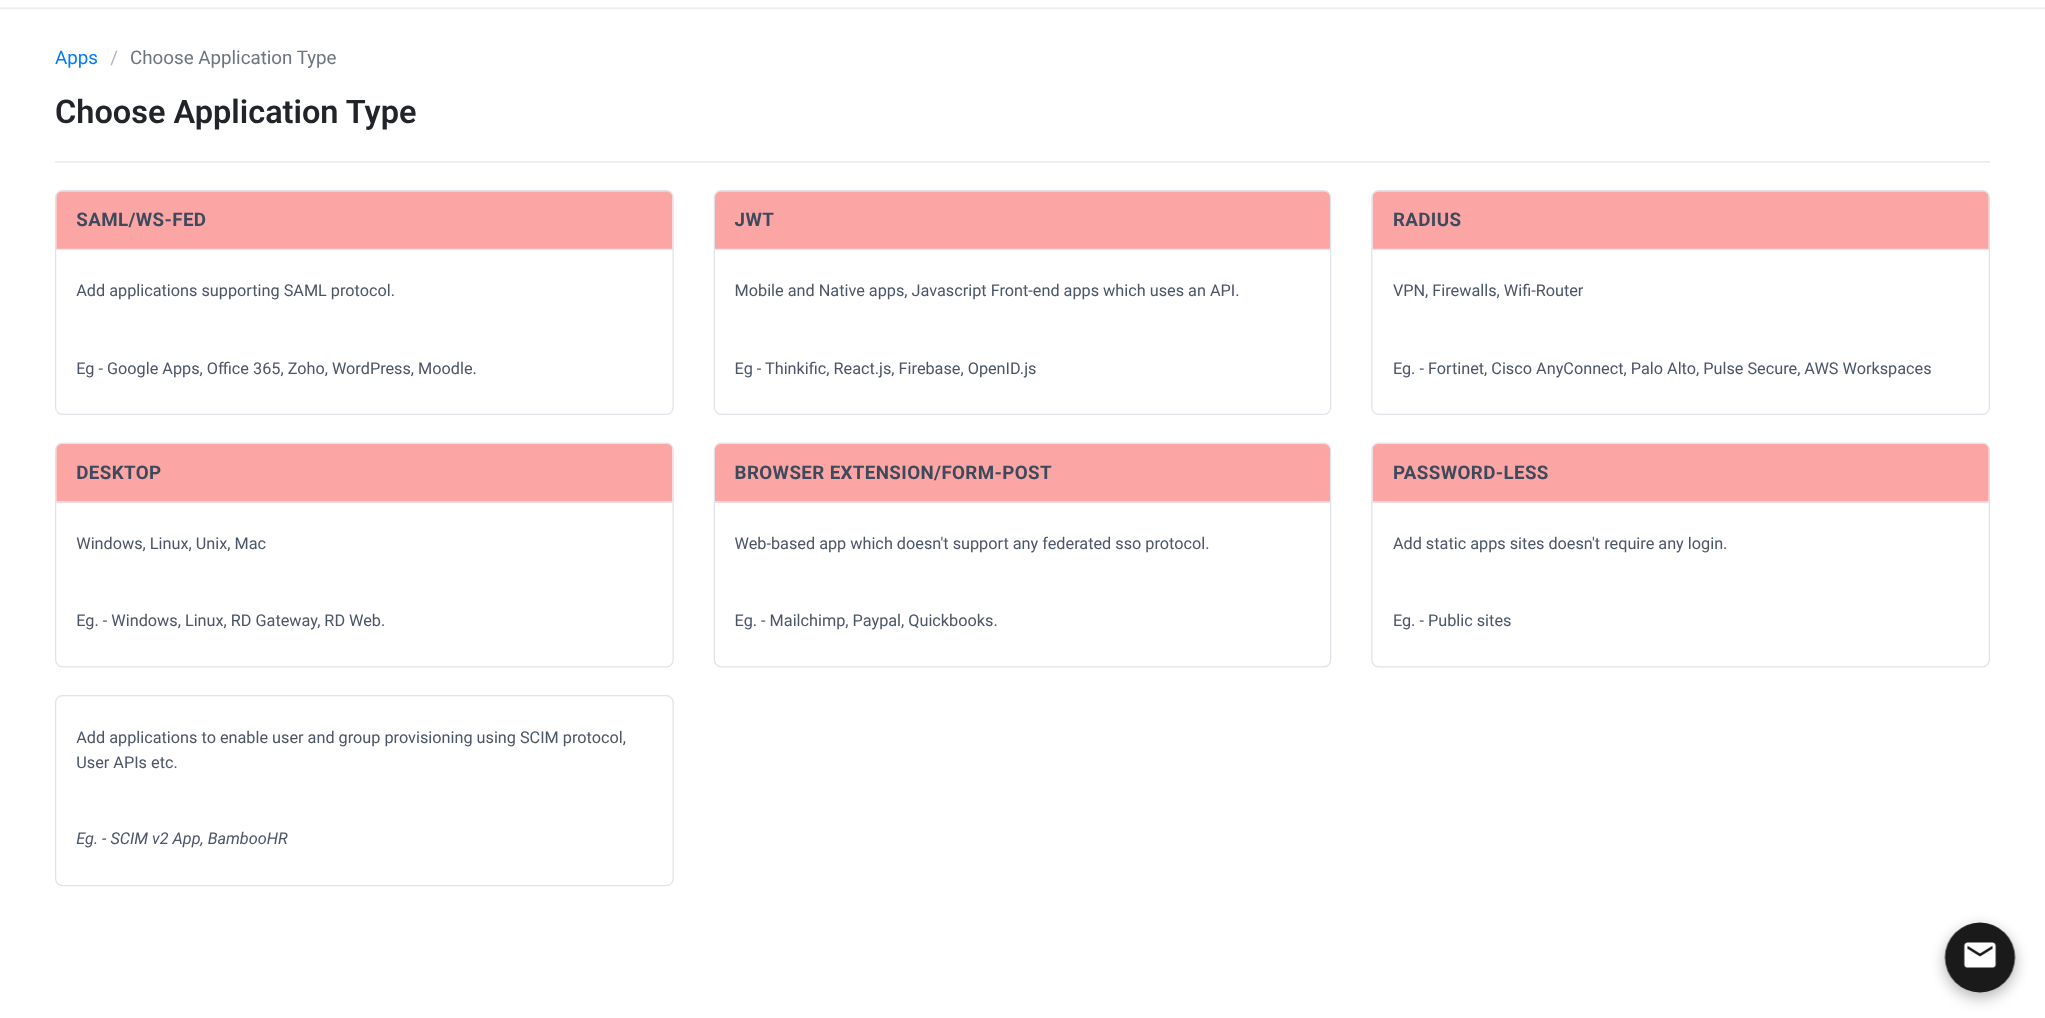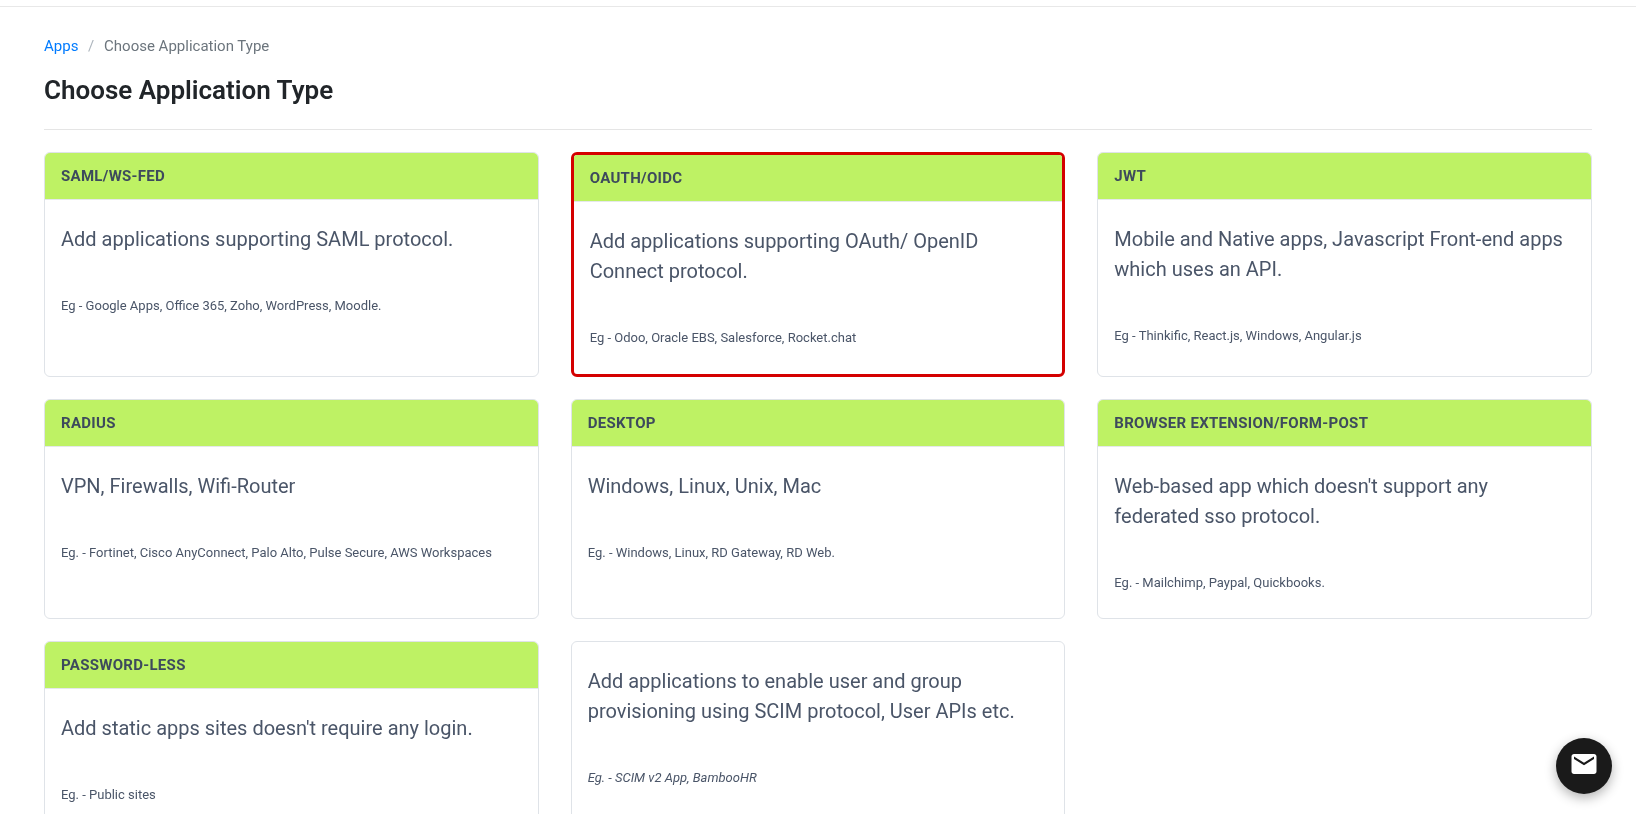--- a/index.html
+++ b/index.html
@@ -58,33 +58,33 @@
       border: 1px solid #dfe3e8;
       border-radius: 6px;
       background: #fff;
       overflow: hidden;
       cursor: pointer;
     }
     .card.highlighted {
       border: 3px solid #d40000;
     }
     .card-header {
-      background: #bef264;
+      background: #fca5a5;
       border-bottom: 1px solid #e5e8eb;
       padding: 14px 16px;
       font-size: 15px;
       font-weight: 700;
       color: #3d4a5c;
       letter-spacing: 0.3px;
     }
     .card-body {
       padding: 24px 16px 26px 16px;
     }
     .card-desc {
-      font-size: 20px;
+      font-size: 13px;
       color: #4a5568;
       line-height: 1.5;
       margin-bottom: 42px;
     }
     .card-example {
       font-size: 13px;
       color: #4a5568;
       line-height: 1.5;
     }
     .card-example.italic {
@@ -127,33 +127,26 @@
   <div class="grid">
 
     <div class="card">
       <div class="card-header">SAML/WS-FED</div>
       <div class="card-body">
         <p class="card-desc">Add applications supporting SAML protocol.</p>
         <p class="card-example">Eg - Google Apps, Office 365, Zoho, WordPress, Moodle.</p>
       </div>
     </div>
 
-    <div class="card highlighted">
-      <div class="card-header">OAUTH/OIDC</div>
-      <div class="card-body">
-        <p class="card-desc">Add applications supporting OAuth/ OpenID Connect protocol.</p>
-        <p class="card-example">Eg - Odoo, Oracle EBS, Salesforce, Rocket.chat</p>
-      </div>
-    </div>
 
     <div class="card">
       <div class="card-header">JWT</div>
       <div class="card-body">
         <p class="card-desc">Mobile and Native apps, Javascript Front-end apps which uses an API.</p>
-        <p class="card-example">Eg - Thinkific, React.js, Windows, Angular.js</p>
+        <p class="card-example">Eg - Thinkific, React.js, Firebase, OpenID.js</p>
       </div>
     </div>
 
     <div class="card">
       <div class="card-header">RADIUS</div>
       <div class="card-body">
         <p class="card-desc">VPN, Firewalls, Wifi-Router</p>
         <p class="card-example">Eg. - Fortinet, Cisco AnyConnect, Palo Alto, Pulse Secure, AWS Workspaces</p>
       </div>
     </div>

